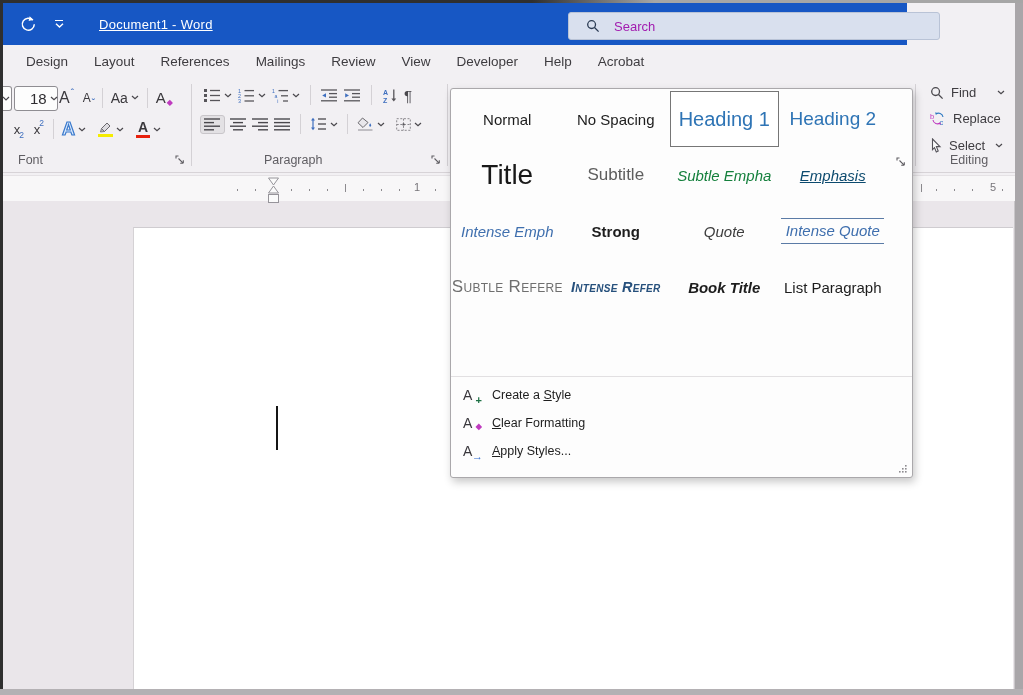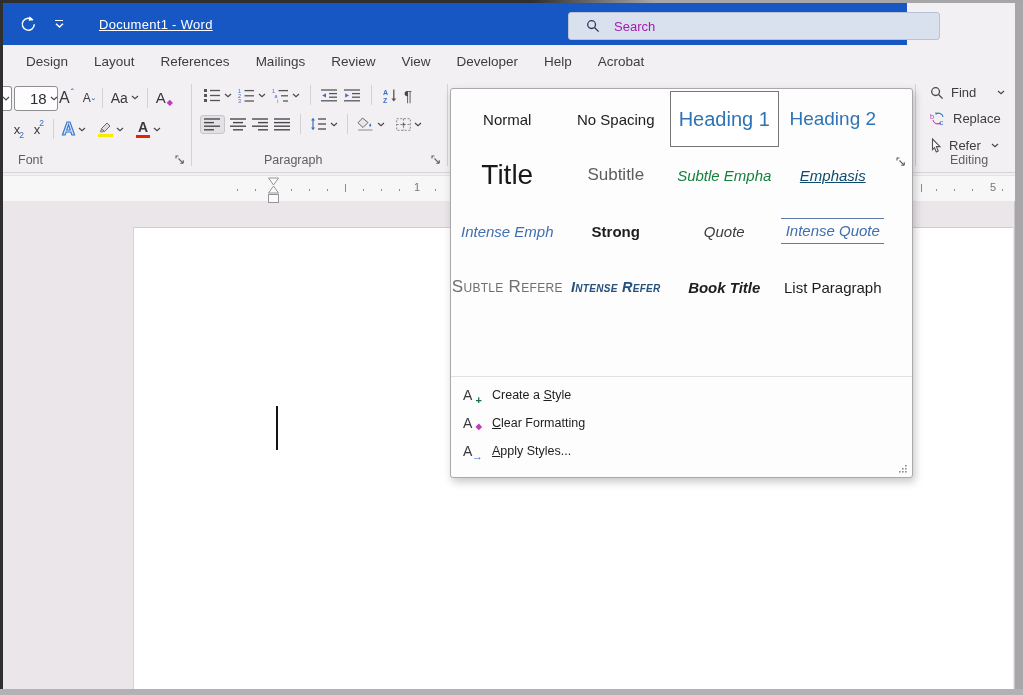--- a/index.html
+++ b/index.html
@@ -495,21 +495,21 @@
           </svg>
         </span>
         <span>Replace</span>
       </div>
       <div class="ed-row" style="top:60px;">
         <span>
           <svg width="12" height="15" viewBox="0 0 12 15">
             <path d="M2.5 1 L10 8.6 H6.4 L8.2 13 L6.3 13.9 L4.5 9.6 L2.5 11.6 Z" fill="#fbfbfb" stroke="#55535a" stroke-width="1.1"></path>
           </svg>
         </span>
-        <span>Refer</span>
+        <span>Select</span>
         <span class="chev">
           <svg width="8" height="5" viewBox="0 0 8 5" fill="none">
               <polyline points="1,1 4,3.8 7,1" stroke="#4a484d" stroke-width="1.2"></polyline>
             </svg>
         </span>
       </div>
       <div class="grp-label" style="left:30px;top:75px;">Editing</div>
     </div>
   </div>
 

